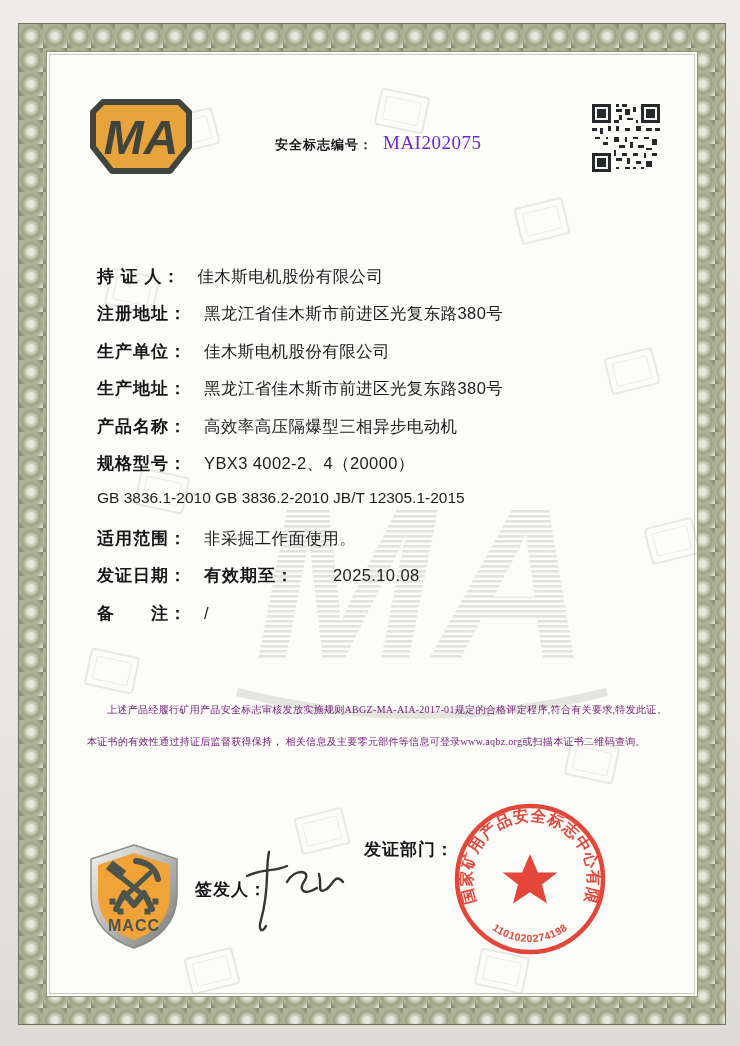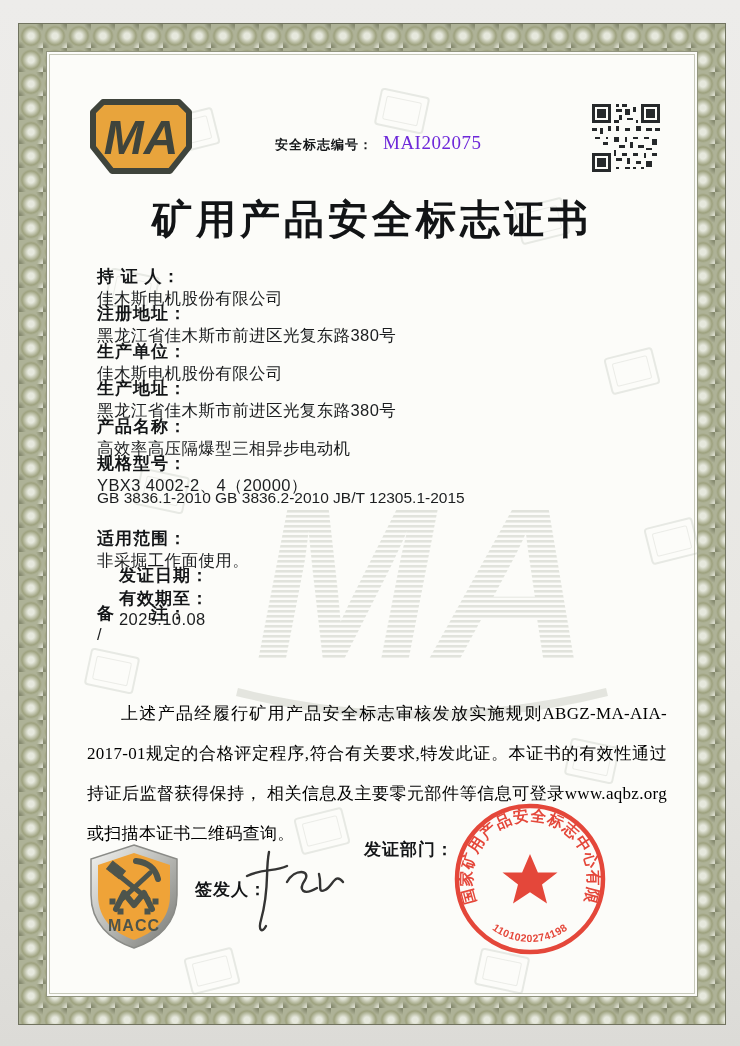--- a/index.html
+++ b/index.html
@@ -27,31 +27,31 @@
   
   .logo{position:absolute;left:43px;top:47px;}
   .certno{position:absolute;left:228px;top:80px;display:flex;align-items:baseline;white-space:nowrap;}
   .certno .lbl{font-weight:bold;font-size:13px;color:#17191b;letter-spacing:1px;}
   .certno .val{font-family:"Liberation Serif","DejaVu Serif",serif;font-size:19px;color:#6d28d9;margin-left:10px;letter-spacing:.5px;}
   .qr{position:absolute;left:545px;top:52px;}
   .title{position:absolute;left:0;top:140px;width:100%;text-align:center;
          font-size:40px;font-weight:bold;color:#121416;letter-spacing:4px;}
   
   .fields{position:absolute;left:50px;top:213px;width:575px;}
-  .frow{display:flex;align-items:baseline;height:37.4px;flex-direction:column;}
+  .frow{display:flex;align-items:baseline;height:37.4px;}
   .frow .lbl{font-weight:bold;font-size:17px;color:#131517;white-space:pre;margin-right:17px;letter-spacing:1px;flex:none;}
   .frow .val{font-family:Liberation Sans, sans-serif;font-size:16.5px;color:#1b1d1f;letter-spacing:.4px;white-space:nowrap;}
   .frow .val.std{font-size:15.5px;letter-spacing:0;}
   .daterow .val1{width:209px;flex:none;}
   .daterow .lbl2{margin-left:0;}
   .daterow .val2{margin-left:22px;}
   
   .decl{position:absolute;left:40px;top:642px;width:580px;
-        font-family:"Liberation Serif","DejaVu Serif",serif;font-size:17px;line-height:40px;
-        color:#000000;text-align:justify;text-indent:2em;letter-spacing:.3px;}
+        font-family:"Liberation Serif","DejaVu Serif",serif;font-size:10px;line-height:32px;
+        color:#701a75;text-align:justify;text-indent:2em;letter-spacing:.3px;}
   
   .shield{position:absolute;left:37px;top:791px;}
   .signer{position:absolute;left:148px;top:826px;font-weight:bold;font-size:17px;color:#131517;letter-spacing:1px;}
   .sig{position:absolute;left:190px;top:792px;}
   .dept{position:absolute;left:317px;top:786px;font-weight:bold;font-size:17px;color:#131517;letter-spacing:1px;}
   .stamp{position:absolute;left:396px;top:740px;opacity:.92;}
 </style>
 </head>
 <body>
 
@@ -146,21 +146,20 @@
             <rect x="13" y="20" width="1" height="2"></rect>
             <rect x="16" y="21" width="2" height="1"></rect>
           <rect x="20" y="21" width="2" height="2"></rect>
             <rect x="9" y="23" width="1" height="1"></rect>
             <rect x="12" y="23" width="2" height="1"></rect>
           <rect x="15" y="23" width="1" height="1"></rect>
             <rect x="18" y="23" width="1" height="1"></rect>
         </g>
       </svg>
 
-      <div class="title">矿用产品安全标志证书</div>
 
       <div class="fields">
         <div class="frow">
           <span class="lbl">持 证 人：</span>
           <span class="val">佳木斯电机股份有限公司</span>
         </div>
         <div class="frow">
           <span class="lbl">注册地址：</span>
           <span class="val">黑龙江省佳木斯市前进区光复东路380号</span>
         </div>

